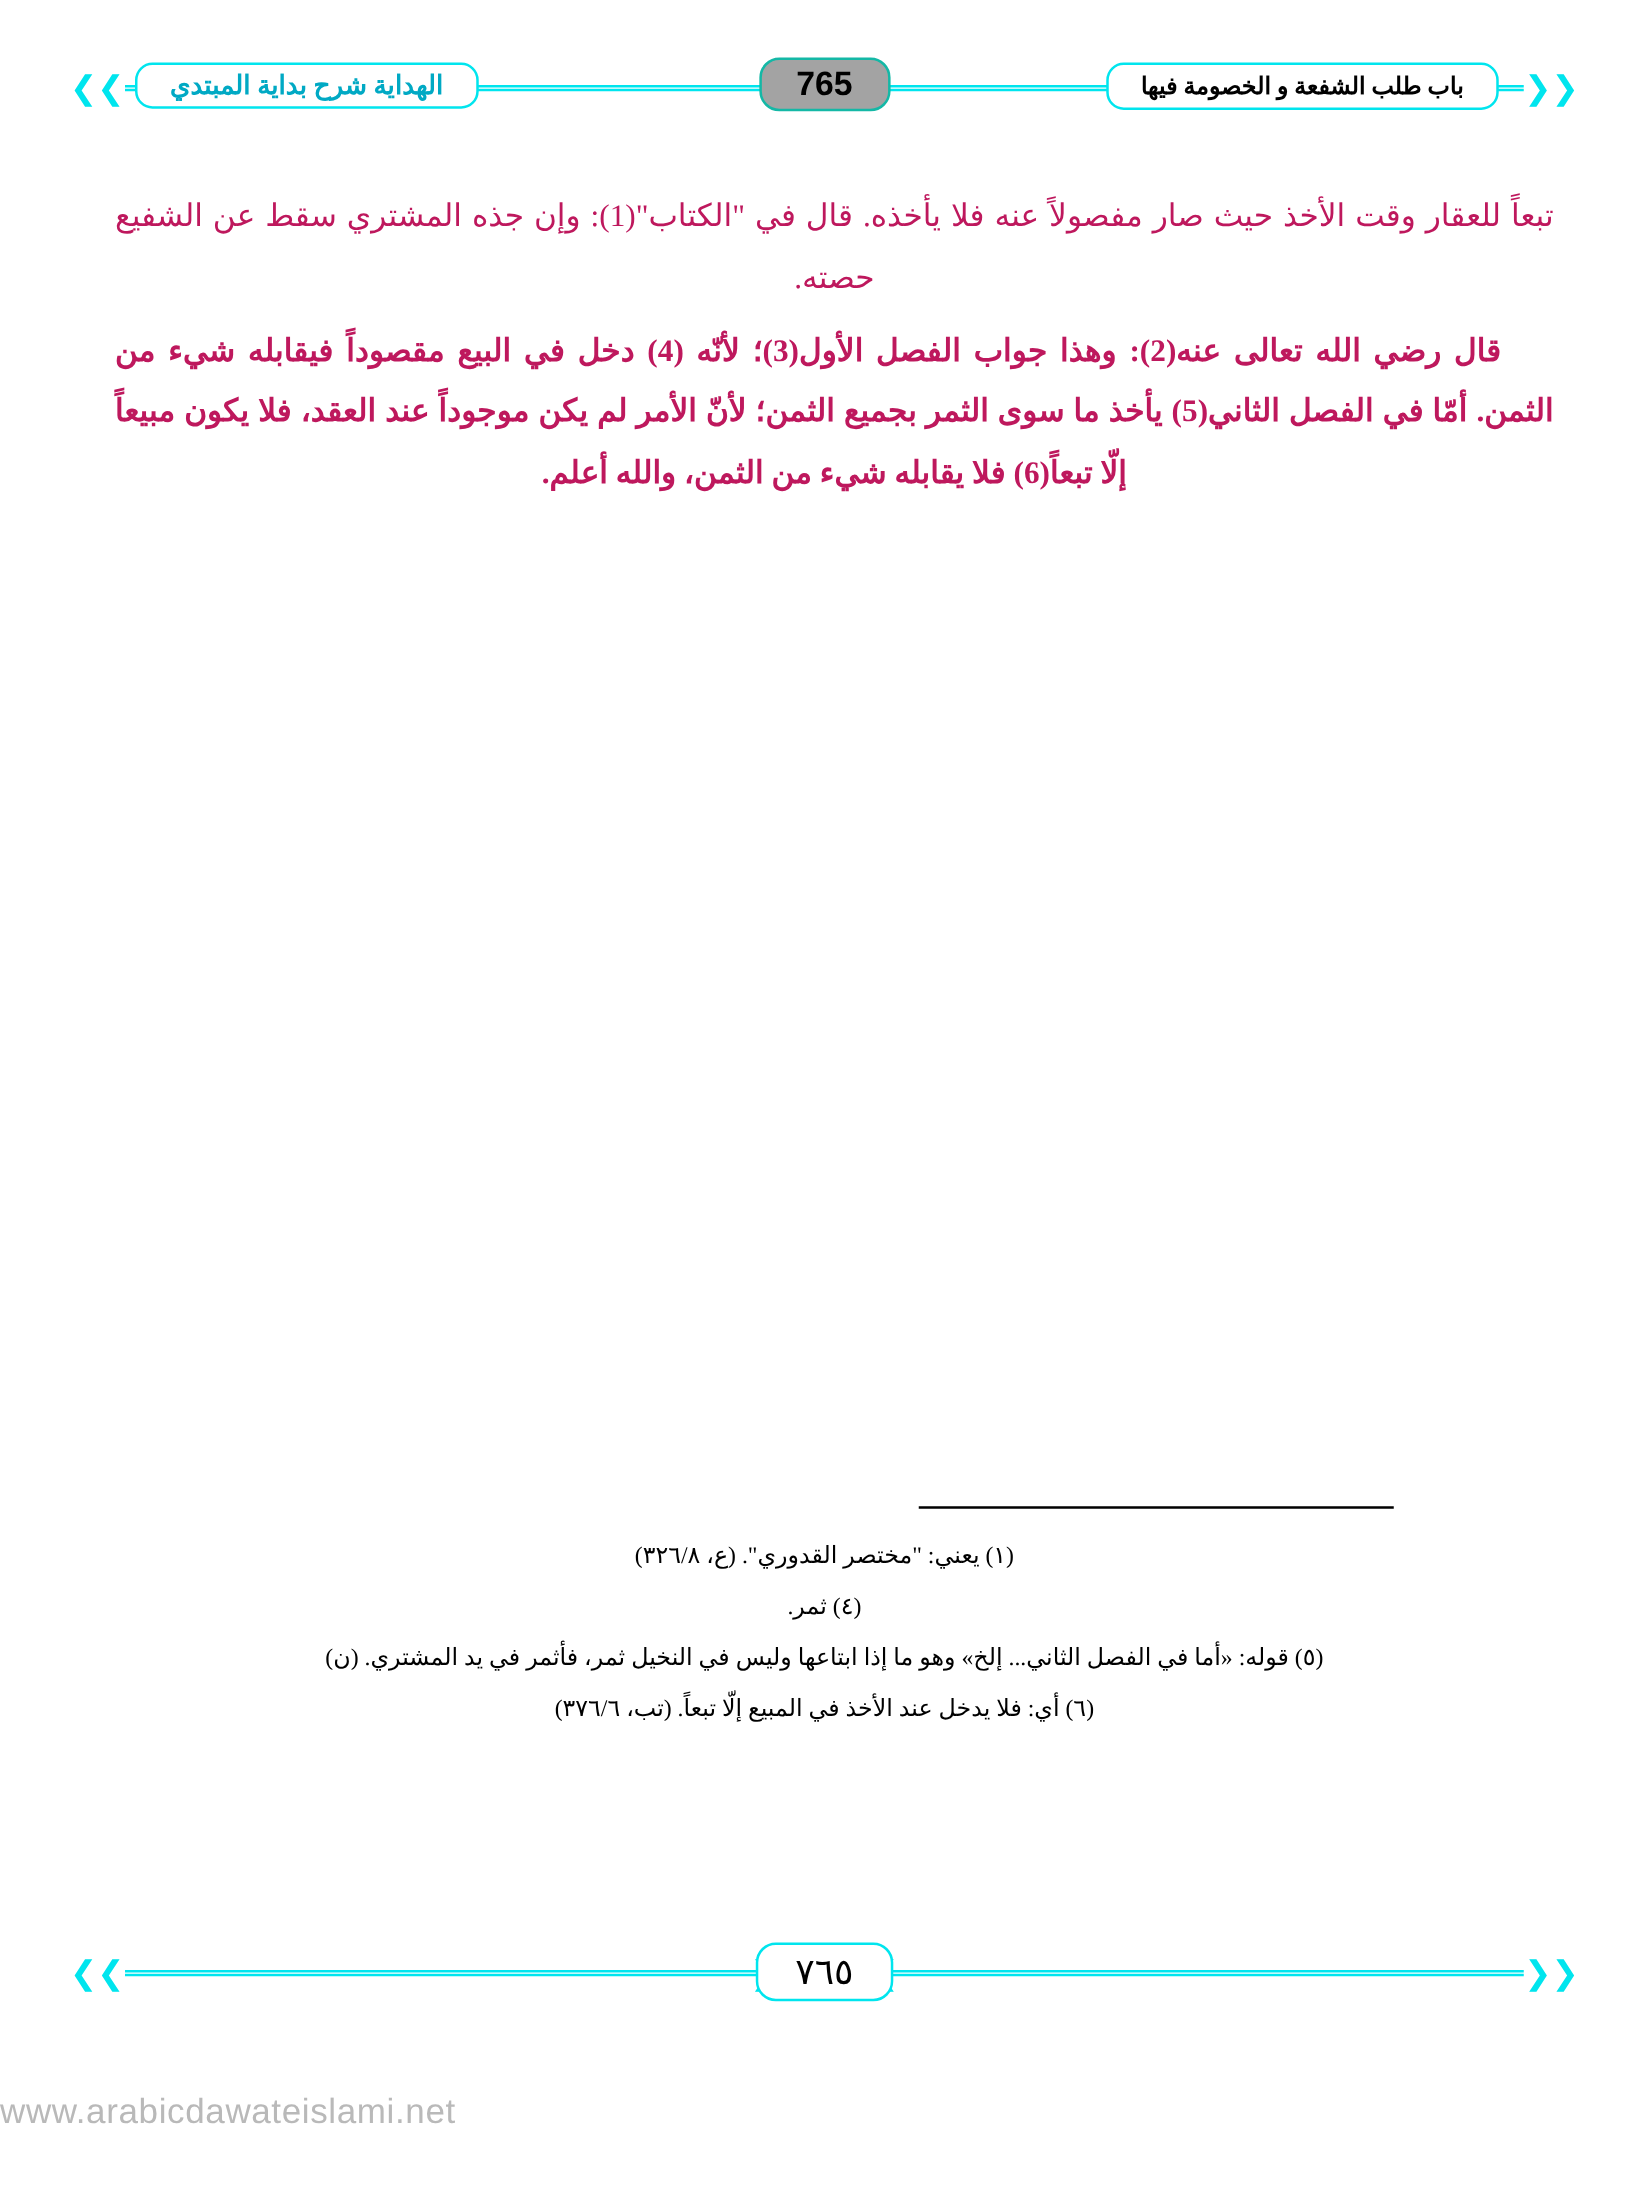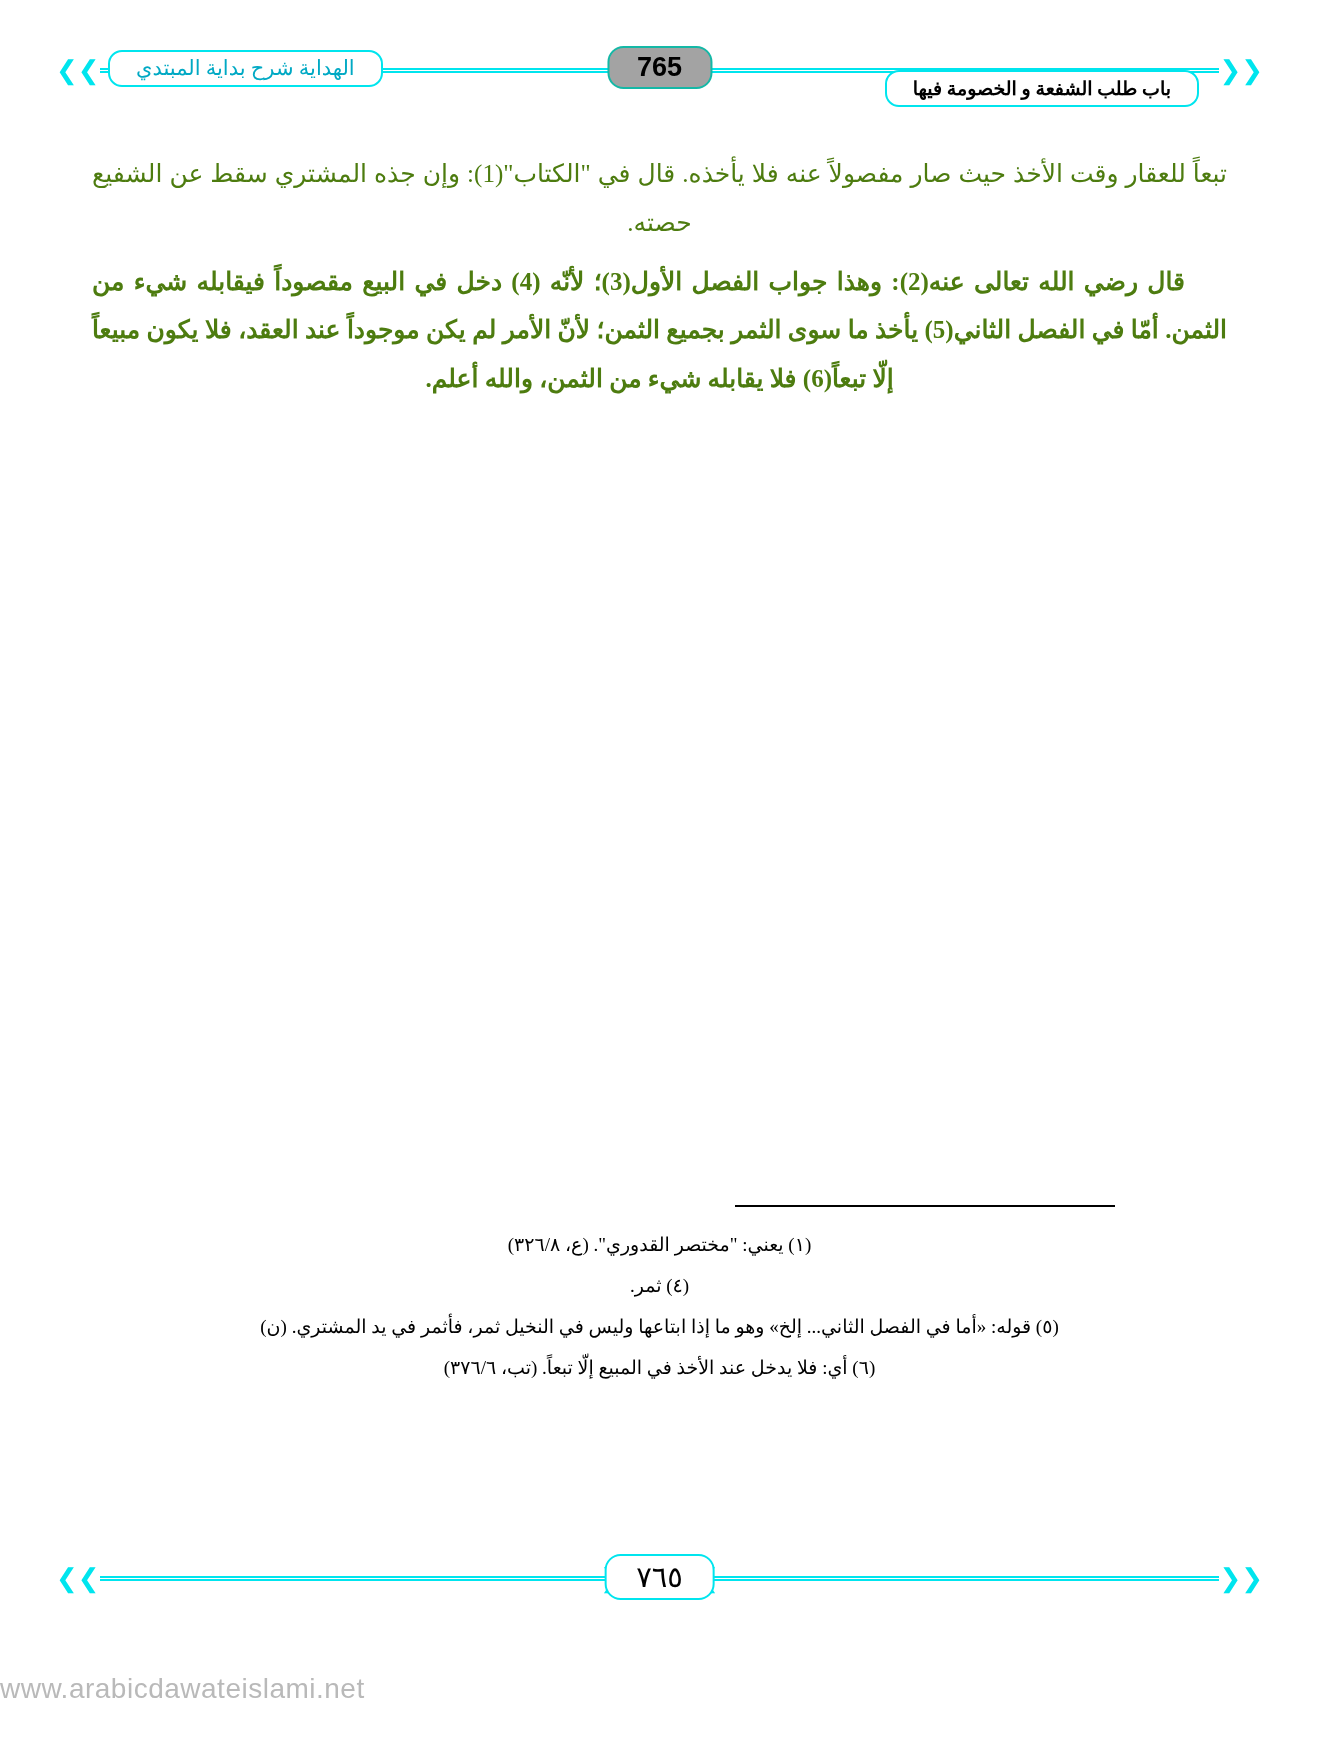--- a/index.html
+++ b/index.html
@@ -48,21 +48,20 @@
 
   .chapter-box {
     position: absolute;
     top: 10px;
     right: 60px;
     border: 2px solid #00e5ee;
     border-radius: 14px;
     padding: 5px 26px;
     background: #ffffff;
     direction: rtl;
-    margin-top: 20px;
   }
   .chapter-box span {
     font-size: 19px;
     font-weight: bold;
     color: #000;
     white-space: nowrap;
   }
 
   .page-num-box {
     position: absolute;
@@ -87,32 +86,32 @@
     left: 48px;
     border: 2px solid #00e5ee;
     border-radius: 14px;
     padding: 4px 26px;
     background: #ffffff;
   }
   .book-title-box span {
     font-size: 21px;
     color: #00a9c4;
     white-space: nowrap;
-    font-weight: normal;
+    font-weight: bold;
   }
 
   
   .body-text {
     position: absolute;
     top: 150px;
-    right: 92px;
+    right: 76px;
     left: 92px;
     direction: rtl;
     text-align: justify;
-    color: #4d7c0f;
+    color: #be185d;
   }
   .body-text p {
     margin: 0 0 10px 0;
     font-size: 25px;
     line-height: 1.95;
     text-align: justify;
     text-align-last: center;
   }
   .body-text p.indent {
     text-indent: 42px;

